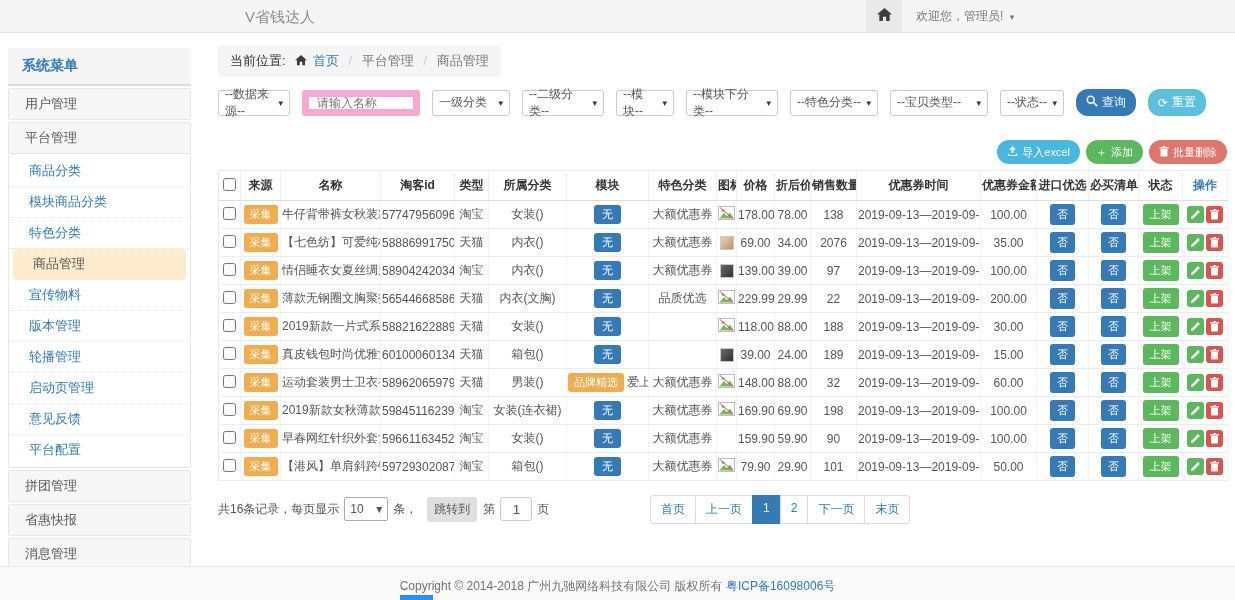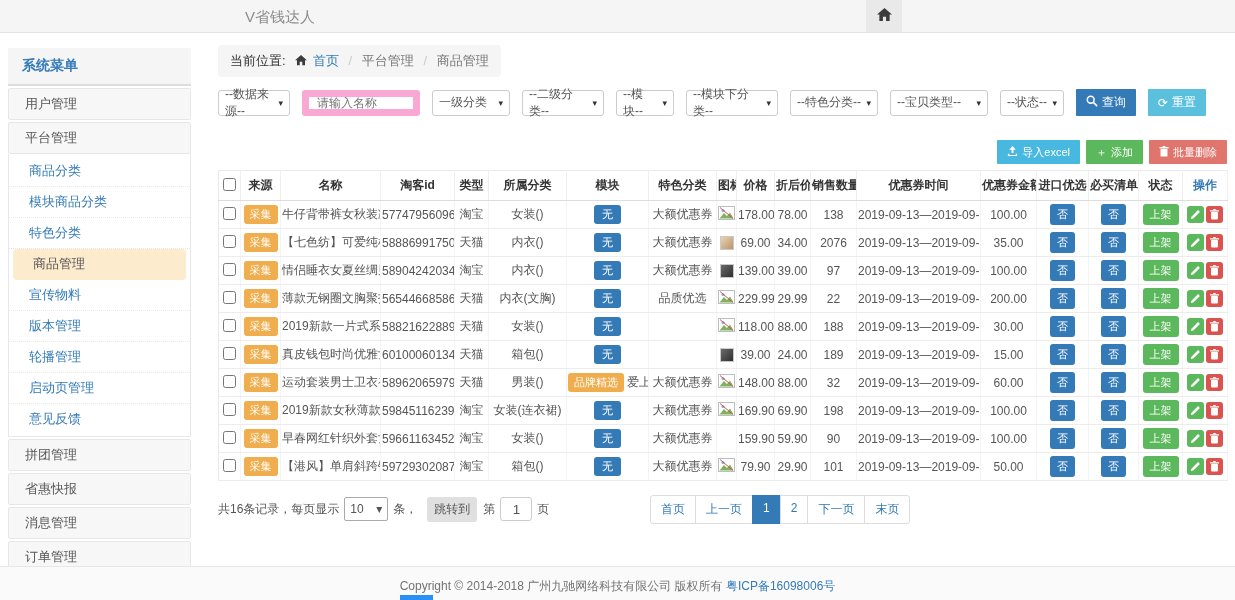--- a/index.html
+++ b/index.html
@@ -38,21 +38,21 @@
   .breadcrumb .bc-item { color:#777; }
   .bc-home-ic { margin:0 2px 0 6px; position:relative; top:1px; }
 
   
   .filter-row { display:flex; align-items:center; gap:12px; margin-top:12px; }
   .fselect { height:26px; border:1px solid #ccc; border-radius:3px; background:#fff; color:#555;
     display:flex; align-items:center; justify-content:space-between; padding:0 6px; cursor:pointer; }
   .fselect .caret2 { font-size:9px; color:#333; margin-left:4px; }
   .finput { height:26px; border:7px solid #f9a8d4; border-radius:3px; padding:0 8px;
     font-size:12px; color:#555; font-family:inherit; }
-  .btn { display:inline-flex; align-items:center; gap:4px; border:none; border-radius:1px;
+  .btn { display:inline-flex; align-items:center; gap:4px; border:none; border-radius:12px;
     color:#fff; font-size:12px; padding:0 10px; height:27px; cursor:pointer; font-family:inherit; }
   .btn-query { background:#337ab7; }
   .btn-reset { background:#5bc0de; }
 
   
   .action-row { display:flex; justify-content:flex-end; gap:6px; margin-top:24px; }
   .btn-import { background:#49b8e0; height:24px; font-size:11px; }
   .btn-add { background:#5cb85c; height:24px; font-size:11px; }
   .btn-del { background:#e0756d; height:24px; font-size:11px; }
 
@@ -113,37 +113,42 @@
 
 <div class="topbar">
   <div class="brand">V省钱达人</div>
   <div class="home-box">
     <span>
       <svg width="15" height="14" viewBox="0 0 16 15">
           <path d="M8 0 L16 7 H13.5 V14 H9.7 V9.3 H6.3 V14 H2.5 V7 H0 Z" fill="#3c3c3c"></path>
         </svg>
     </span>
   </div>
+  <div class="welcome">
+    <span>欢迎您，管理员!</span>
+    <span class="caret">▾</span>
+  </div>
 </div>
 
 <div class="sidebar">
   <div class="sidebar-title">系统菜单</div>
   <div id="sidebar-menu">
       <div class="side-group">用户管理</div>
       <div class="side-group">平台管理</div>
       <div class="side-sub">
         <div class="side-sub-item">商品分类</div>
         <div class="side-sub-item">模块商品分类</div>
         <div class="side-sub-item">特色分类</div>
         <div class="side-sub-item active">商品管理</div>
         <div class="side-sub-item">宣传物料</div>
         <div class="side-sub-item">版本管理</div>
         <div class="side-sub-item">轮播管理</div>
         <div class="side-sub-item">启动页管理</div>
         <div class="side-sub-item">意见反馈</div>
+        <div class="side-sub-item">平台配置</div>
       </div>
       <div class="side-group">拼团管理</div>
       <div class="side-group">省惠快报</div>
       <div class="side-group">消息管理</div>
       <div class="side-group">订单管理</div>
     </div>
 </div>
 
 <div class="main">
 

